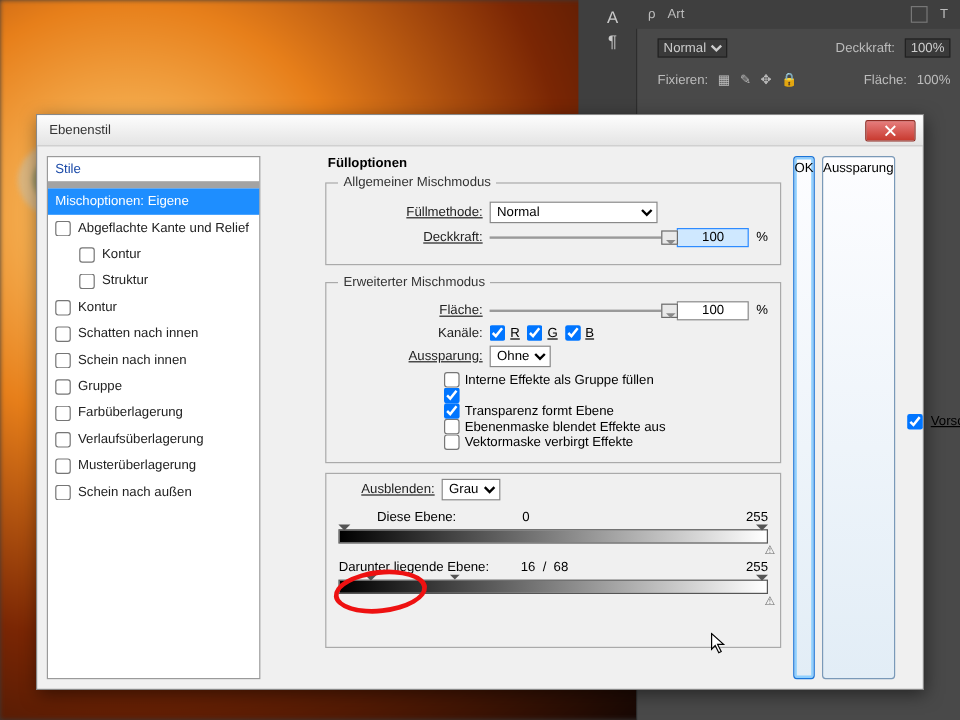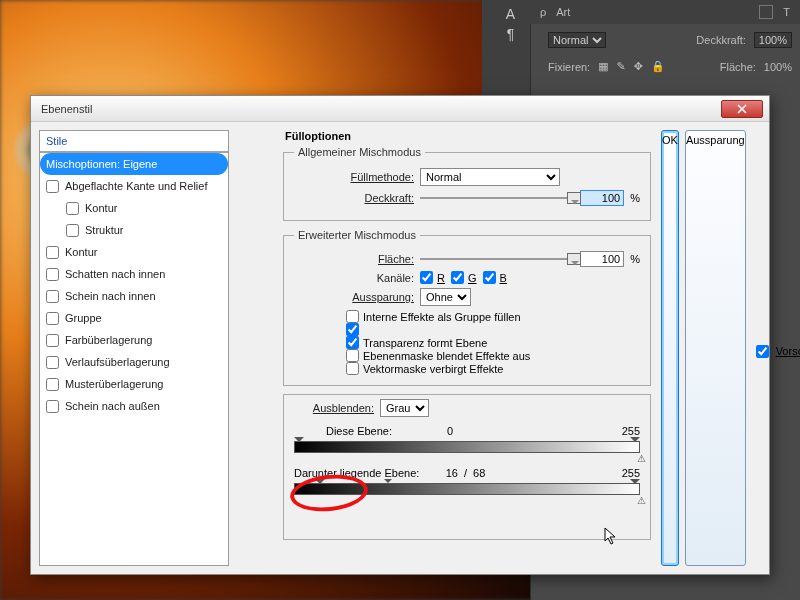--- a/index.html
+++ b/index.html
@@ -21,39 +21,39 @@
   
   .dlg { position: absolute; left: 30px; top: 95px; width: 740px; height: 480px; background: #f0f0f0; border: 1px solid #888; box-shadow: 2px 4px 14px rgba(0,0,0,.5); display:flex; flex-direction:column; }
   .titlebar { height: 26px; background: linear-gradient(#fdfdfd,#e4e4e4); border-bottom:1px solid #c9c9c9; display:flex; align-items:center; padding:0 6px;gap:27px; }
   .titlebar .title { flex:1; color:#333; padding-left:4px; }
   .closebtn { width:42px; height:18px; background: linear-gradient(#e67d7d,#c83a2f); border:1px solid #8f2a22; border-radius:2px; color:#fff; display:flex; align-items:center; justify-content:center; margin-left:auto; }
   .closebtn svg { width:10px; height:10px; }
   .dlgbody { flex:1; display:flex; padding:8px; gap:10px; }
 
   
   .stylelist { width: 190px; border:1px solid #9a9a9a; background:#fff; display:flex; flex-direction:column; }
-  .listhead { padding:4px 6px; border-bottom:2px solid #a3a3a3; color:#1a4aa8; }
+  .listhead { padding:4px 6px; border-bottom:6px solid #a3a3a3; color:#1a4aa8; }
   .lrow { height:22px; display:flex; align-items:center; padding:0 6px; gap:6px; color:#222; cursor:default;}
-  .lrow.sel { background:#1e8eff; color:#fff;border-radius:11px; }
+  .lrow.sel { background:#1e8eff; color:#fff; }
   .lrow.indent { padding-left:26px; }
   .lrow input[type=checkbox]{ margin:0; width:13px; height:13px; }
 
   
   .mid { flex:1; position:relative;padding-left:44px; }
   fieldset { border:1px solid #aaa; margin:0 0 8px 0; padding:6px 10px 10px 10px; }
   legend { color:#333; padding:0 4px; }
   .row { display:flex; align-items:center; gap:6px; margin:4px 0; }
   .row .lab { width:120px; text-align:right; color:#222; }
   .row .lab.link { text-decoration: underline; }
   select.smol { border:1px solid #888; background:#fff; padding:1px; }
   .slider { flex:1; height:16px; display:flex; align-items:center; position:relative;}
   .slider .track { position:absolute; left:0; right:0; top:7px; height:2px; background:#9a9a9a; }
   .slider .thumb { position:absolute; top:2px; width:14px; height:12px; background:#e9e9e9; border:1px solid #6b6b6b; transform:translateX(-50%); }
   .slider .thumb::after{content:"";position:absolute;left:3px;bottom:-5px;border:4px solid transparent;border-top-color:#8a8a8a;}
-  input.num { width:44px; border:1px solid #888; text-align:right; padding:1px 3px; background:#fff;}
+  input.num { width:60px; border:1px solid #888; text-align:center; padding:1px 3px; background:#fff;}
   input.num.sel { background:#cfe8ff; border-color:#2e8bff; }
   .chk { display:flex; align-items:center; gap:4px; }
   .chk input{margin:0;}
 
   .blend-gradient { height:12px; background: linear-gradient(to right, #000, #fff); border:1px solid #555; position:relative; margin:2px 0 14px 0;}
   .marker { position:absolute; top:-4px; width:0; height:0; border:5px solid transparent; border-top-color:#555; }
   .marker.sm { border-width:4px; }
   .marker.alert{ width:12px; height:12px; border:none; top:0; }
   .marker.alert::before{content:"⚠";font-size:10px;color:#666; position:absolute; left:-5px; top:-2px;}
 
@@ -209,21 +209,21 @@
             </label>
           <label class="chk">
               <input type="checkbox" checked="" style="">
               <span style="text-decoration:underline">B</span>
             </label>
         </div>
         <div class="row">
           <span class="lab link">Aussparung:</span>
           <select class="smol"><option>Ohne</option></select>
         </div>
-        <div style="margin-left:52px">
+        <div style="margin-left:88px">
           <div class="chk">
               <input type="checkbox" style="">
               <span>Interne Effekte als Gruppe füllen</span>
             </div>
           <div class="chk">
               <input type="checkbox" checked="" style="">
             </div>
           <div class="chk">
               <input type="checkbox" checked="" style="">
               <span>Transparenz formt Ebene</span>

